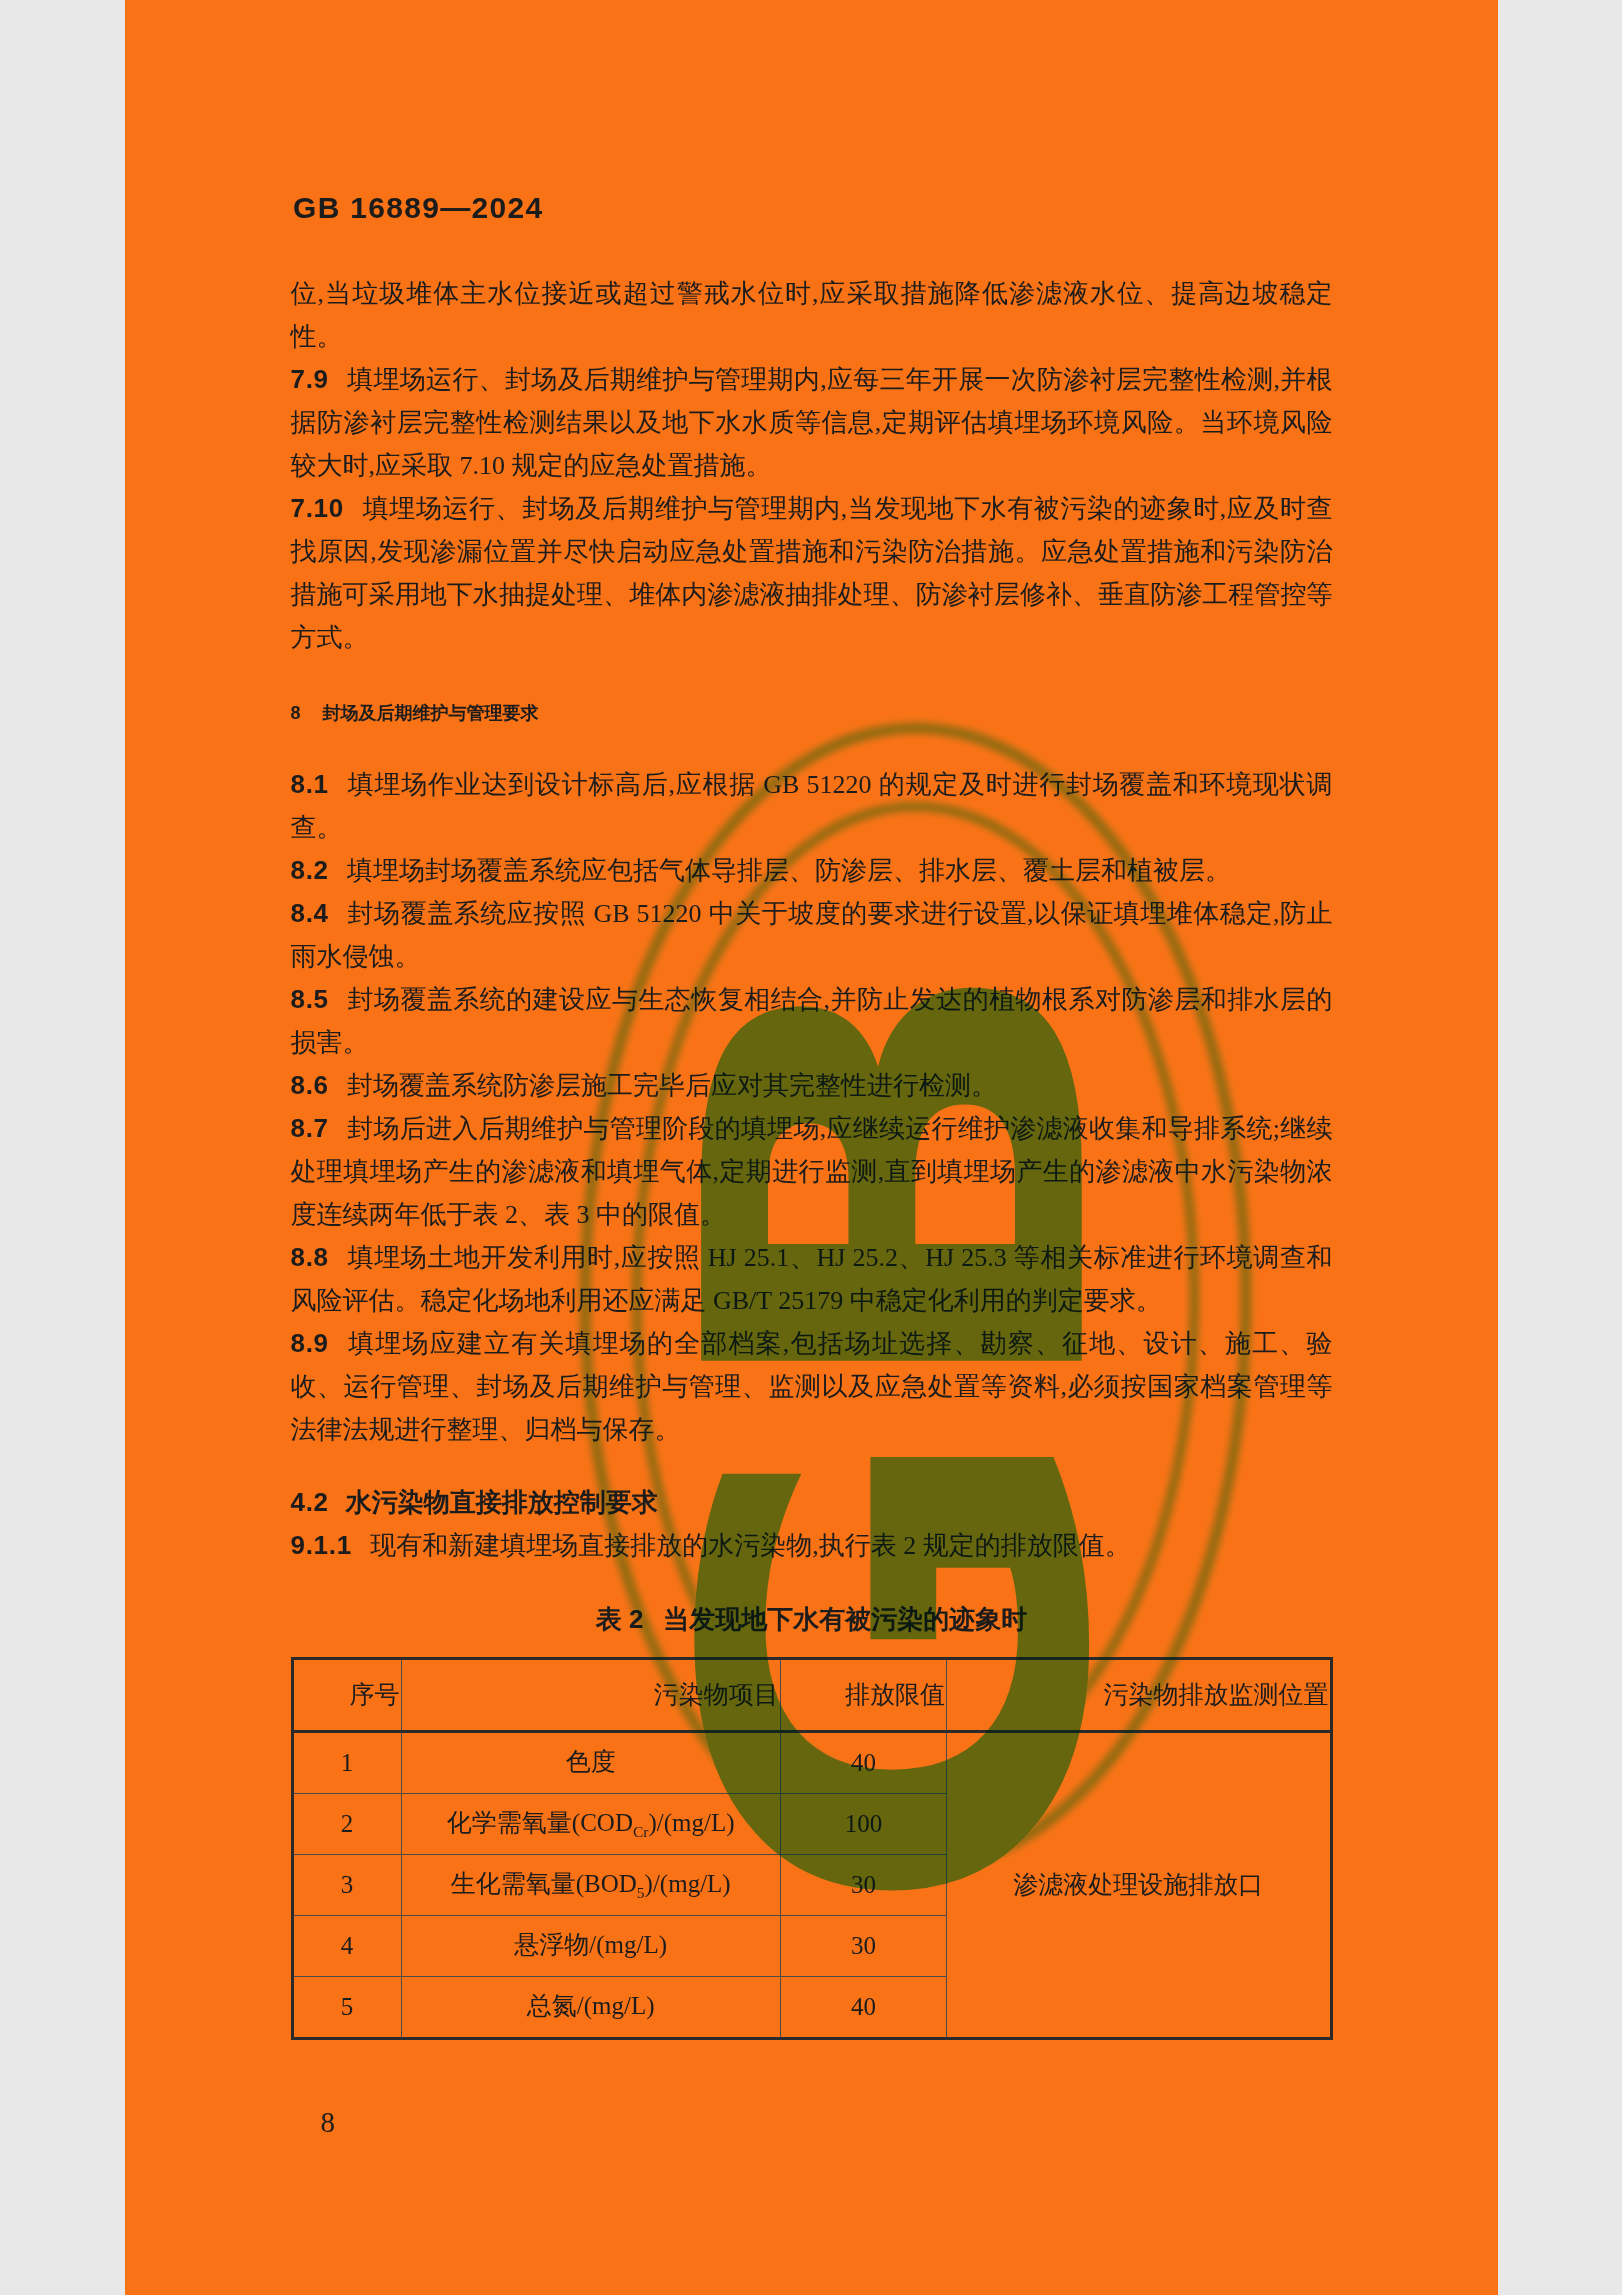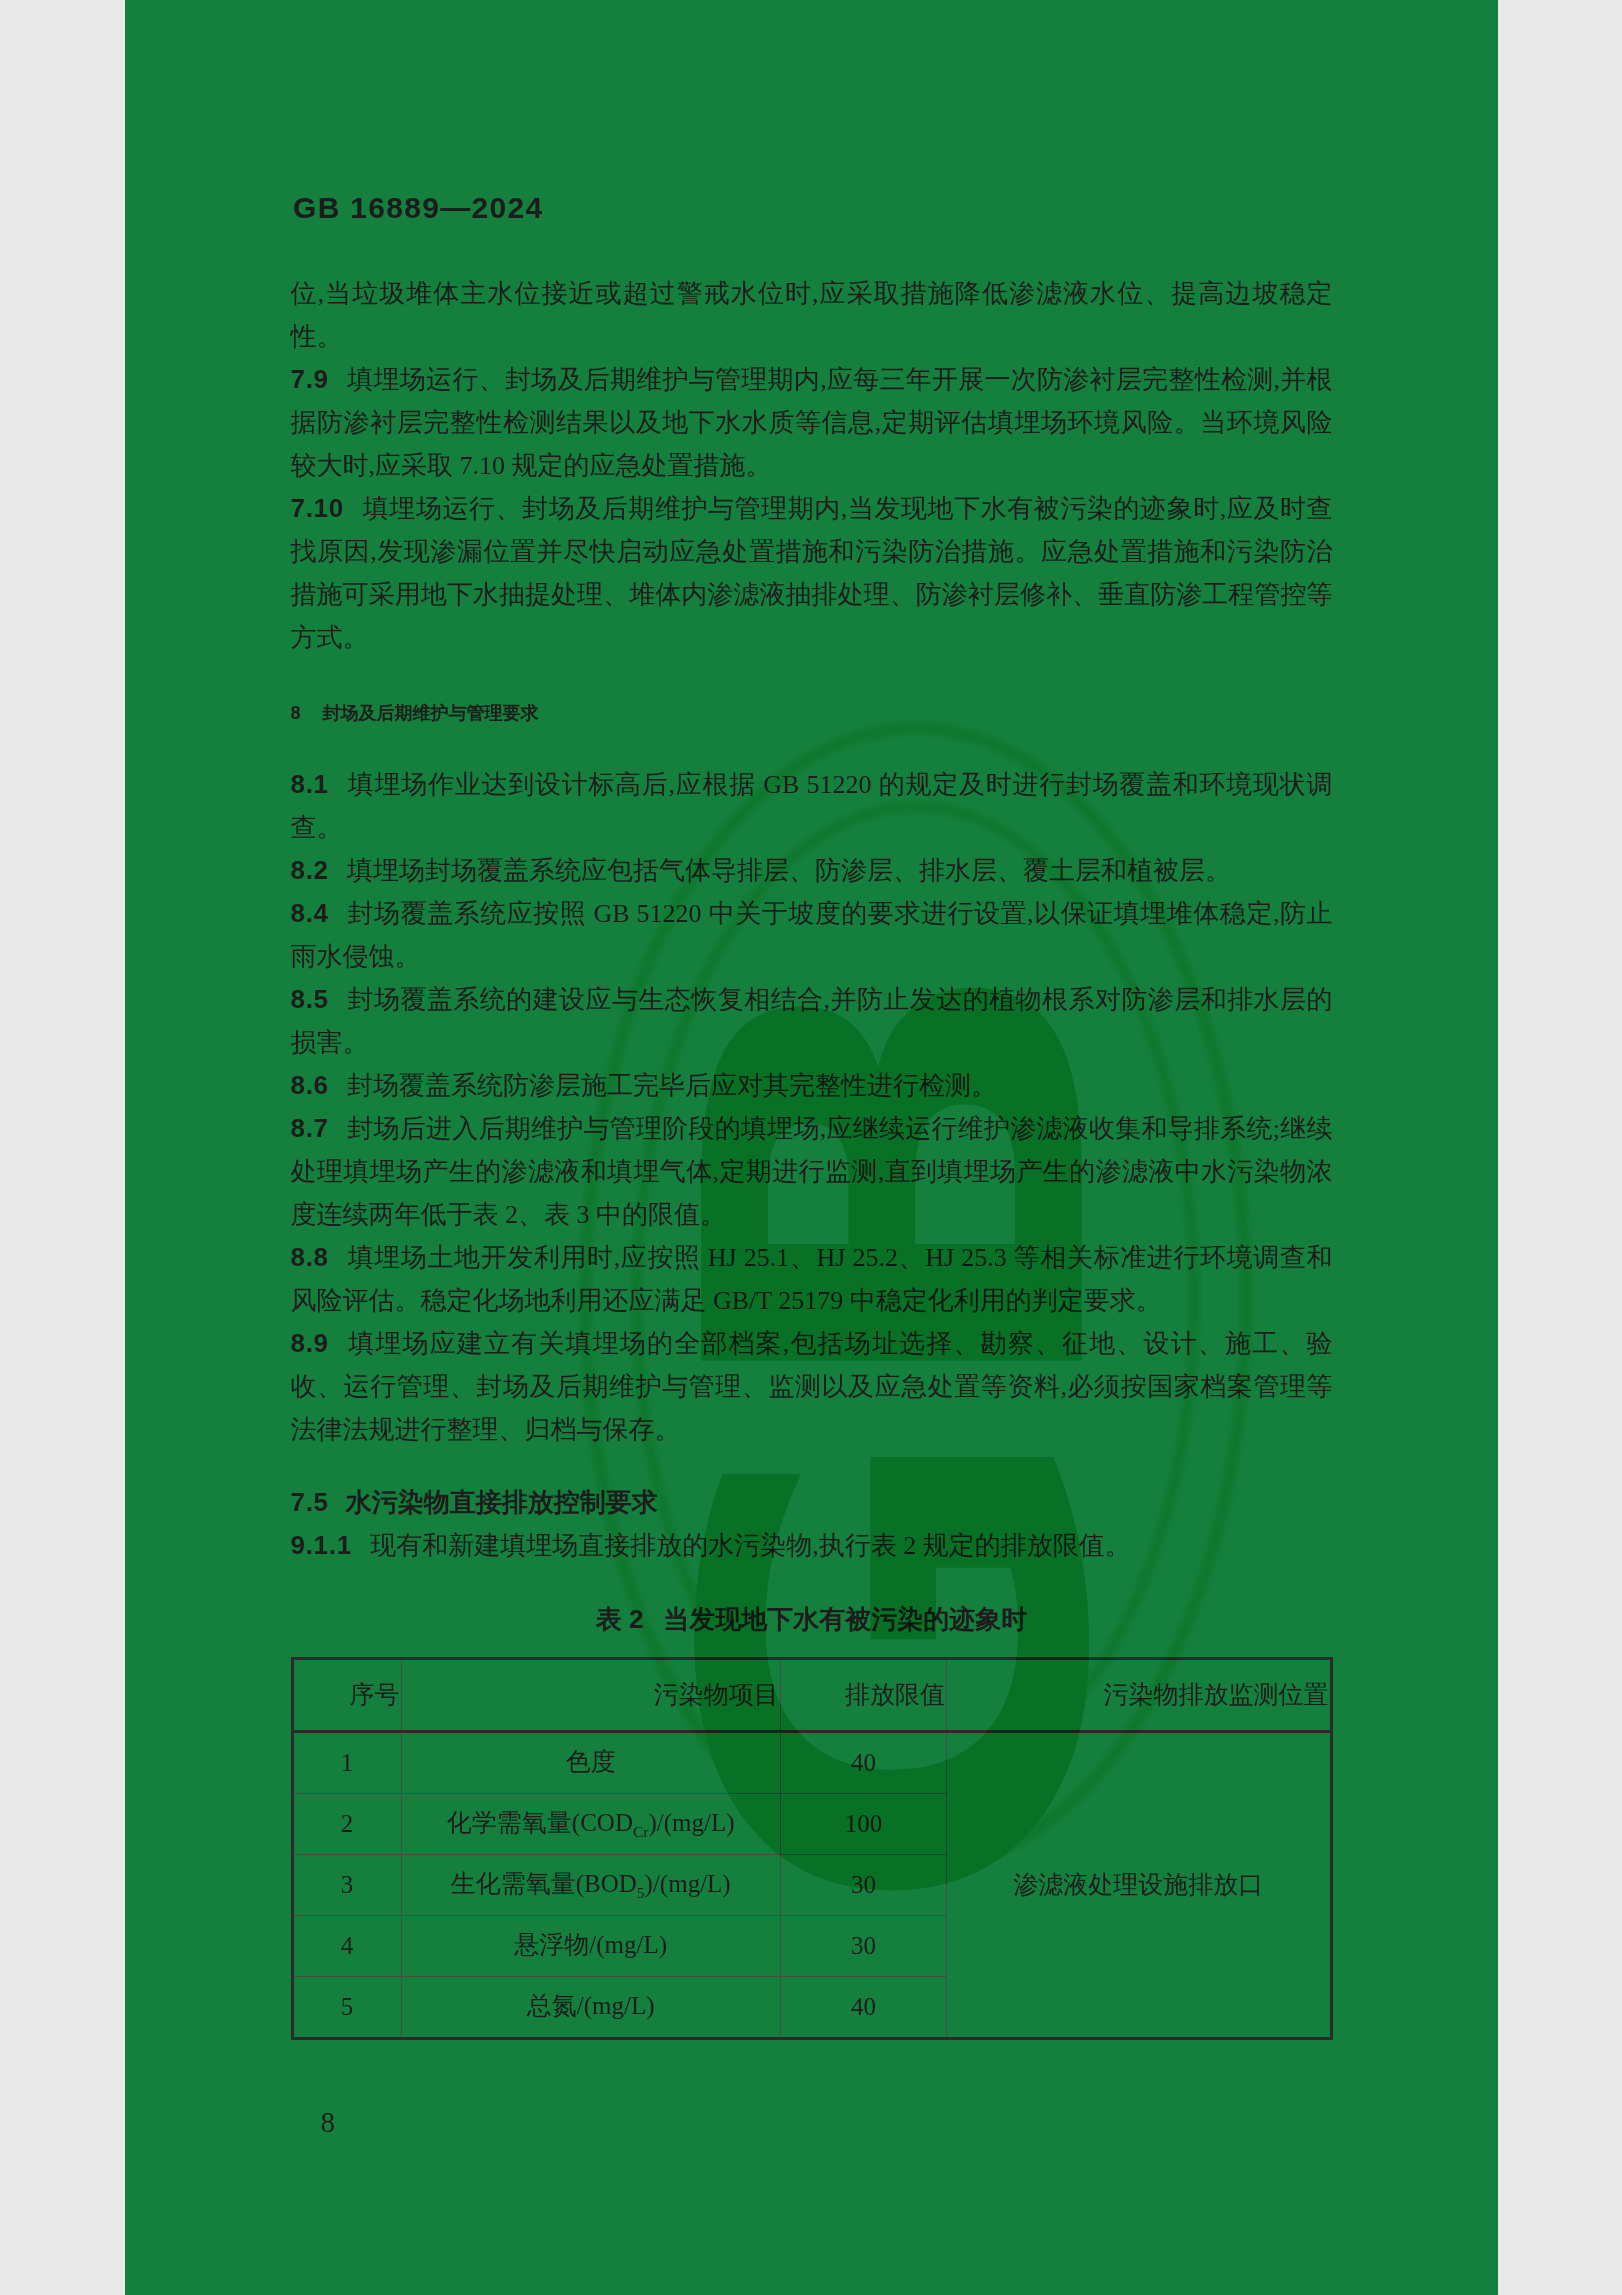--- a/index.html
+++ b/index.html
@@ -1,17 +1,17 @@
 <!DOCTYPE html>
 <html style="font-size:10.5px"><head>
 <meta charset="utf-8">
 <style>
   html,body{margin:0;padding:0;background:#e8e8e8;}
   .page{
-    position:relative; width:1373px; height:2295px; background:#15803d;
+    position:relative; width:1373px; height:2295px; background:#f97316;
     font-family:"Liberation Serif","DejaVu Serif",serif; color:#1c1c1c;
     overflow:hidden; margin:0 auto;
   }
   .content{position:absolute; left:166px; right:165px; top:191px; z-index:1;}
   .doc-code{
     font-family:"Liberation Sans","DejaVu Sans",sans-serif;
     font-size:30px; font-weight:bold; letter-spacing:1.3px; margin:0 0 47px 2.6px;
   }
   p.body{font-size:26px; line-height:43px; text-align:justify; margin:0;}
   b.cnum{
@@ -79,21 +79,21 @@
     <p class="body"><b class="cnum">8.1</b><span>填埋场作业达到设计标高后,应根据 GB 51220 的规定及时进行封场覆盖和环境现状调查。</span></p>
     <p class="body"><b class="cnum">8.2</b><span>填埋场封场覆盖系统应包括气体导排层、防渗层、排水层、覆土层和植被层。</span></p>
     <p class="body"><b class="cnum">8.4</b><span>封场覆盖系统应按照 GB 51220 中关于坡度的要求进行设置,以保证填埋堆体稳定,防止雨水侵蚀。</span></p>
     <p class="body"><b class="cnum">8.5</b><span>封场覆盖系统的建设应与生态恢复相结合,并防止发达的植物根系对防渗层和排水层的损害。</span></p>
     <p class="body"><b class="cnum">8.6</b><span>封场覆盖系统防渗层施工完毕后应对其完整性进行检测。</span></p>
     <p class="body"><b class="cnum">8.7</b><span>封场后进入后期维护与管理阶段的填埋场,应继续运行维护渗滤液收集和导排系统;继续处理填埋场产生的渗滤液和填埋气体,定期进行监测,直到填埋场产生的渗滤液中水污染物浓度连续两年低于表 2、表 3 中的限值。</span></p>
     <p class="body"><b class="cnum">8.8</b><span>填埋场土地开发利用时,应按照 HJ 25.1、HJ 25.2、HJ 25.3 等相关标准进行环境调查和风险评估。稳定化场地利用还应满足 GB/T 25179 中稳定化利用的判定要求。</span></p>
     <p class="body"><b class="cnum">8.9</b><span>填埋场应建立有关填埋场的全部档案,包括场址选择、勘察、征地、设计、施工、验收、运行管理、封场及后期维护与管理、监测以及应急处置等资料,必须按国家档案管理等法律法规进行整理、归档与保存。</span></p>
 
 
-    <p class="subhead"><b class="cnum">7.5</b><span>水污染物直接排放控制要求</span></p>
+    <p class="subhead"><b class="cnum">4.2</b><span>水污染物直接排放控制要求</span></p>
 
     <p class="body"><b class="cnum">9.1.1</b><span>现有和新建填埋场直接排放的水污染物,执行表 2 规定的排放限值。</span></p>
 
     <div class="table-title"><span class="tlabel">表 2</span><span>当发现地下水有被污染的迹象时</span></div>
 
     <table class="limits">
       <colgroup>
         <col class="col-no">
           <col class="col-item">
           <col class="col-limit">

